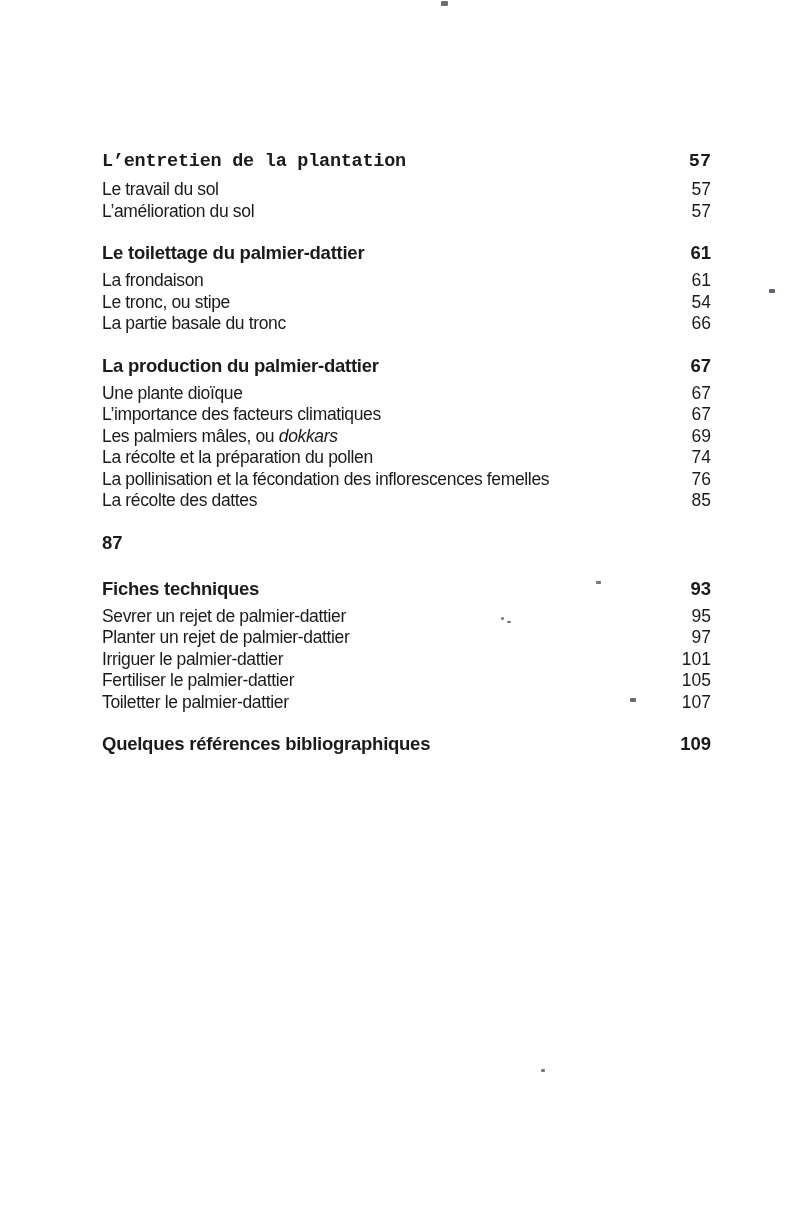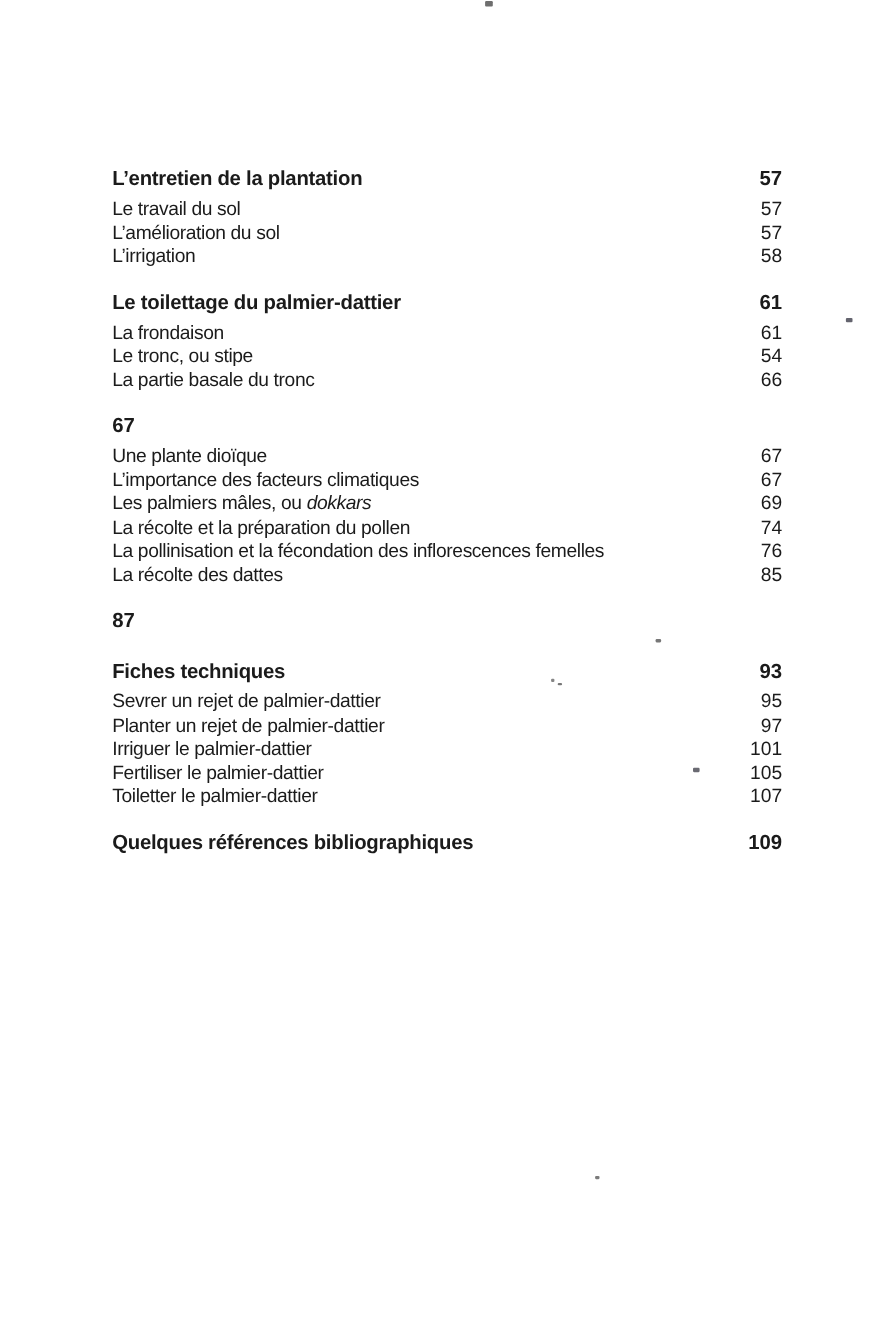--- a/index.html
+++ b/index.html
@@ -33,21 +33,21 @@
     align-items: baseline;
   }
   .toc-heading {
     font-weight: bold;
     font-size: 18.5px;
     line-height: 21px;
     letter-spacing: -0.25px;
     margin-top: 20px;
     margin-bottom: 7px;
   }
-  .toc-section:first-child .toc-heading { margin-top: 0; }
+  .toc-section:first-child .toc-heading { margin-top: 0; font-family: Liberation Mono, monospace; }
   .toc-section:nth-child(5) .toc-heading { margin-top: 25px; align-items: flex-end; }
   .toc-item {
     font-size: 17.5px;
     line-height: 21.5px;
     letter-spacing: -0.35px;
   }
   .toc-label { text-align: left; }
   .toc-page {
     text-align: right;
     white-space: nowrap;
@@ -72,24 +72,20 @@
           <span class="toc-page">57</span>
         </div>
         <div class="toc-row toc-item">
           <span class="toc-label"><span>Le travail du sol</span></span>
           <span class="toc-page">57</span>
         </div>
         <div class="toc-row toc-item">
           <span class="toc-label"><span>L’amélioration du sol</span></span>
           <span class="toc-page">57</span>
         </div>
-        <div class="toc-row toc-item">
-          <span class="toc-label"><span>L’irrigation</span></span>
-          <span class="toc-page">58</span>
-        </div>
       </section>
       <section class="toc-section">
         <div class="toc-row toc-heading">
           <span class="toc-label">Le toilettage du palmier-dattier</span>
           <span class="toc-page">61</span>
         </div>
         <div class="toc-row toc-item">
           <span class="toc-label"><span>La frondaison</span></span>
           <span class="toc-page">61</span>
         </div>
@@ -97,20 +93,21 @@
           <span class="toc-label"><span>Le tronc, ou stipe</span></span>
           <span class="toc-page">54</span>
         </div>
         <div class="toc-row toc-item">
           <span class="toc-label"><span>La partie basale du tronc</span></span>
           <span class="toc-page">66</span>
         </div>
       </section>
       <section class="toc-section">
         <div class="toc-row toc-heading">
+          <span class="toc-label">La production du palmier-dattier</span>
           <span class="toc-page">67</span>
         </div>
         <div class="toc-row toc-item">
           <span class="toc-label"><span>Une plante dioïque</span></span>
           <span class="toc-page">67</span>
         </div>
         <div class="toc-row toc-item">
           <span class="toc-label"><span>L’importance des facteurs climatiques</span></span>
           <span class="toc-page">67</span>
         </div>

